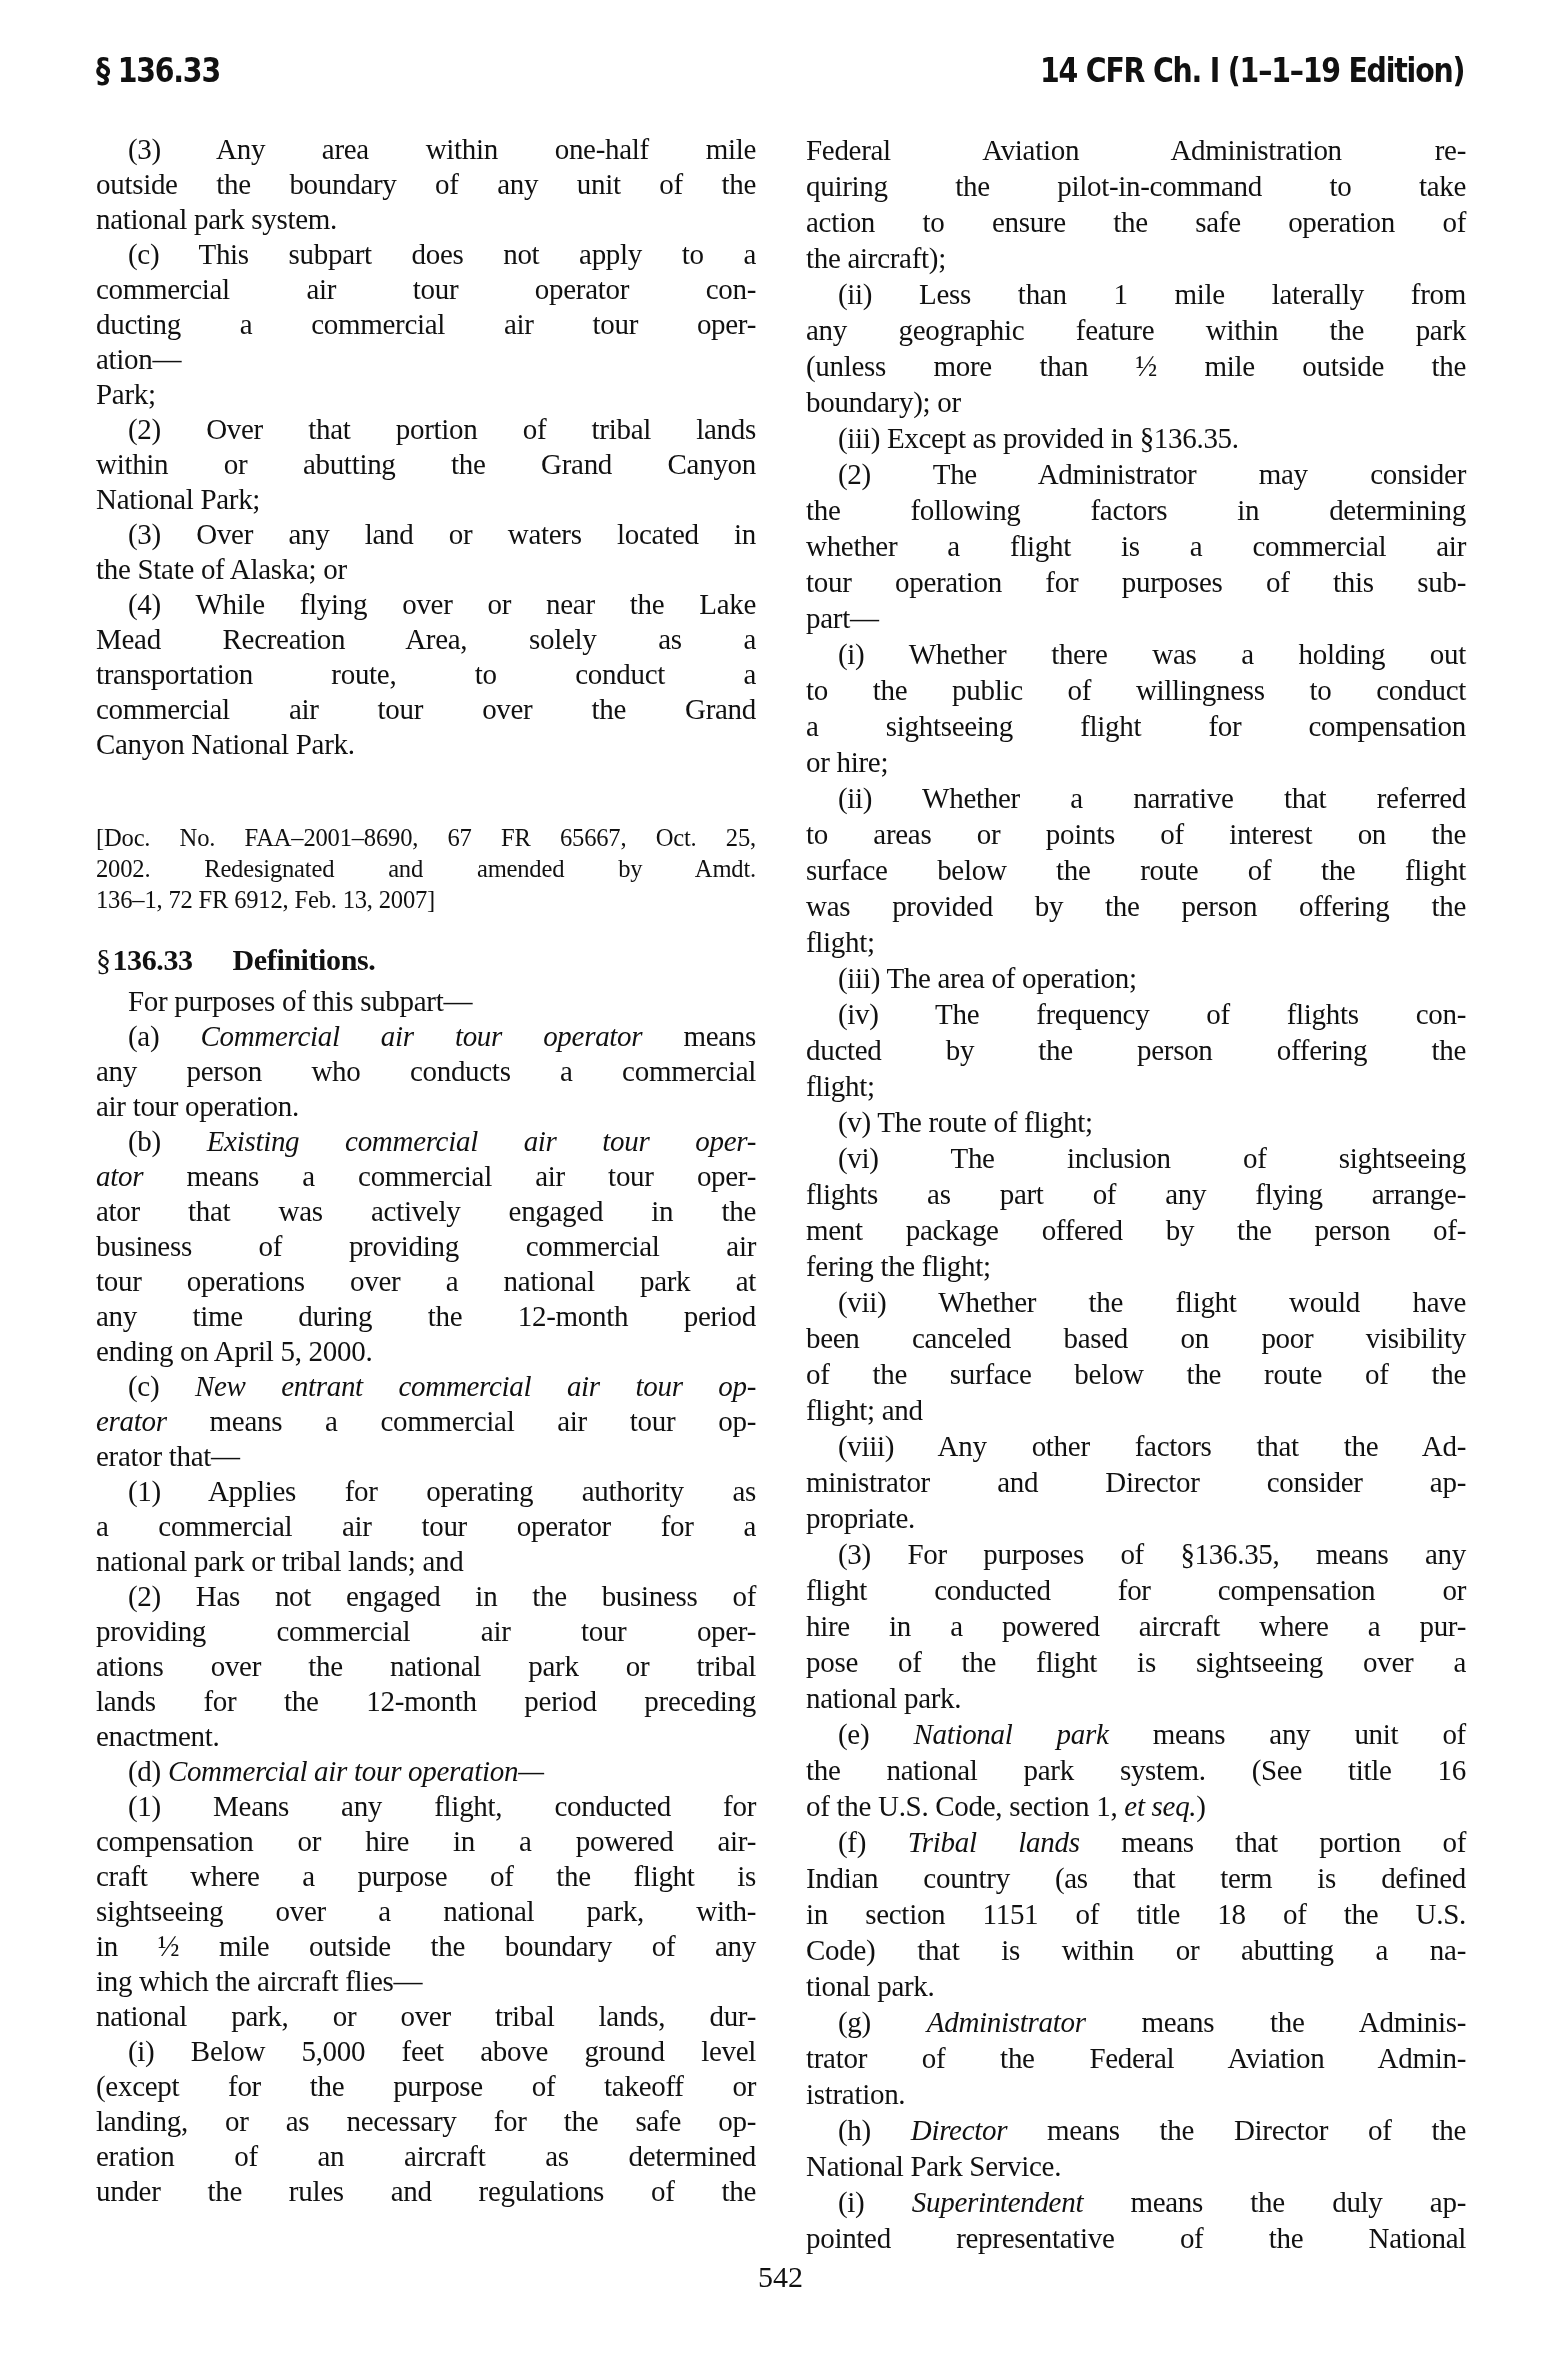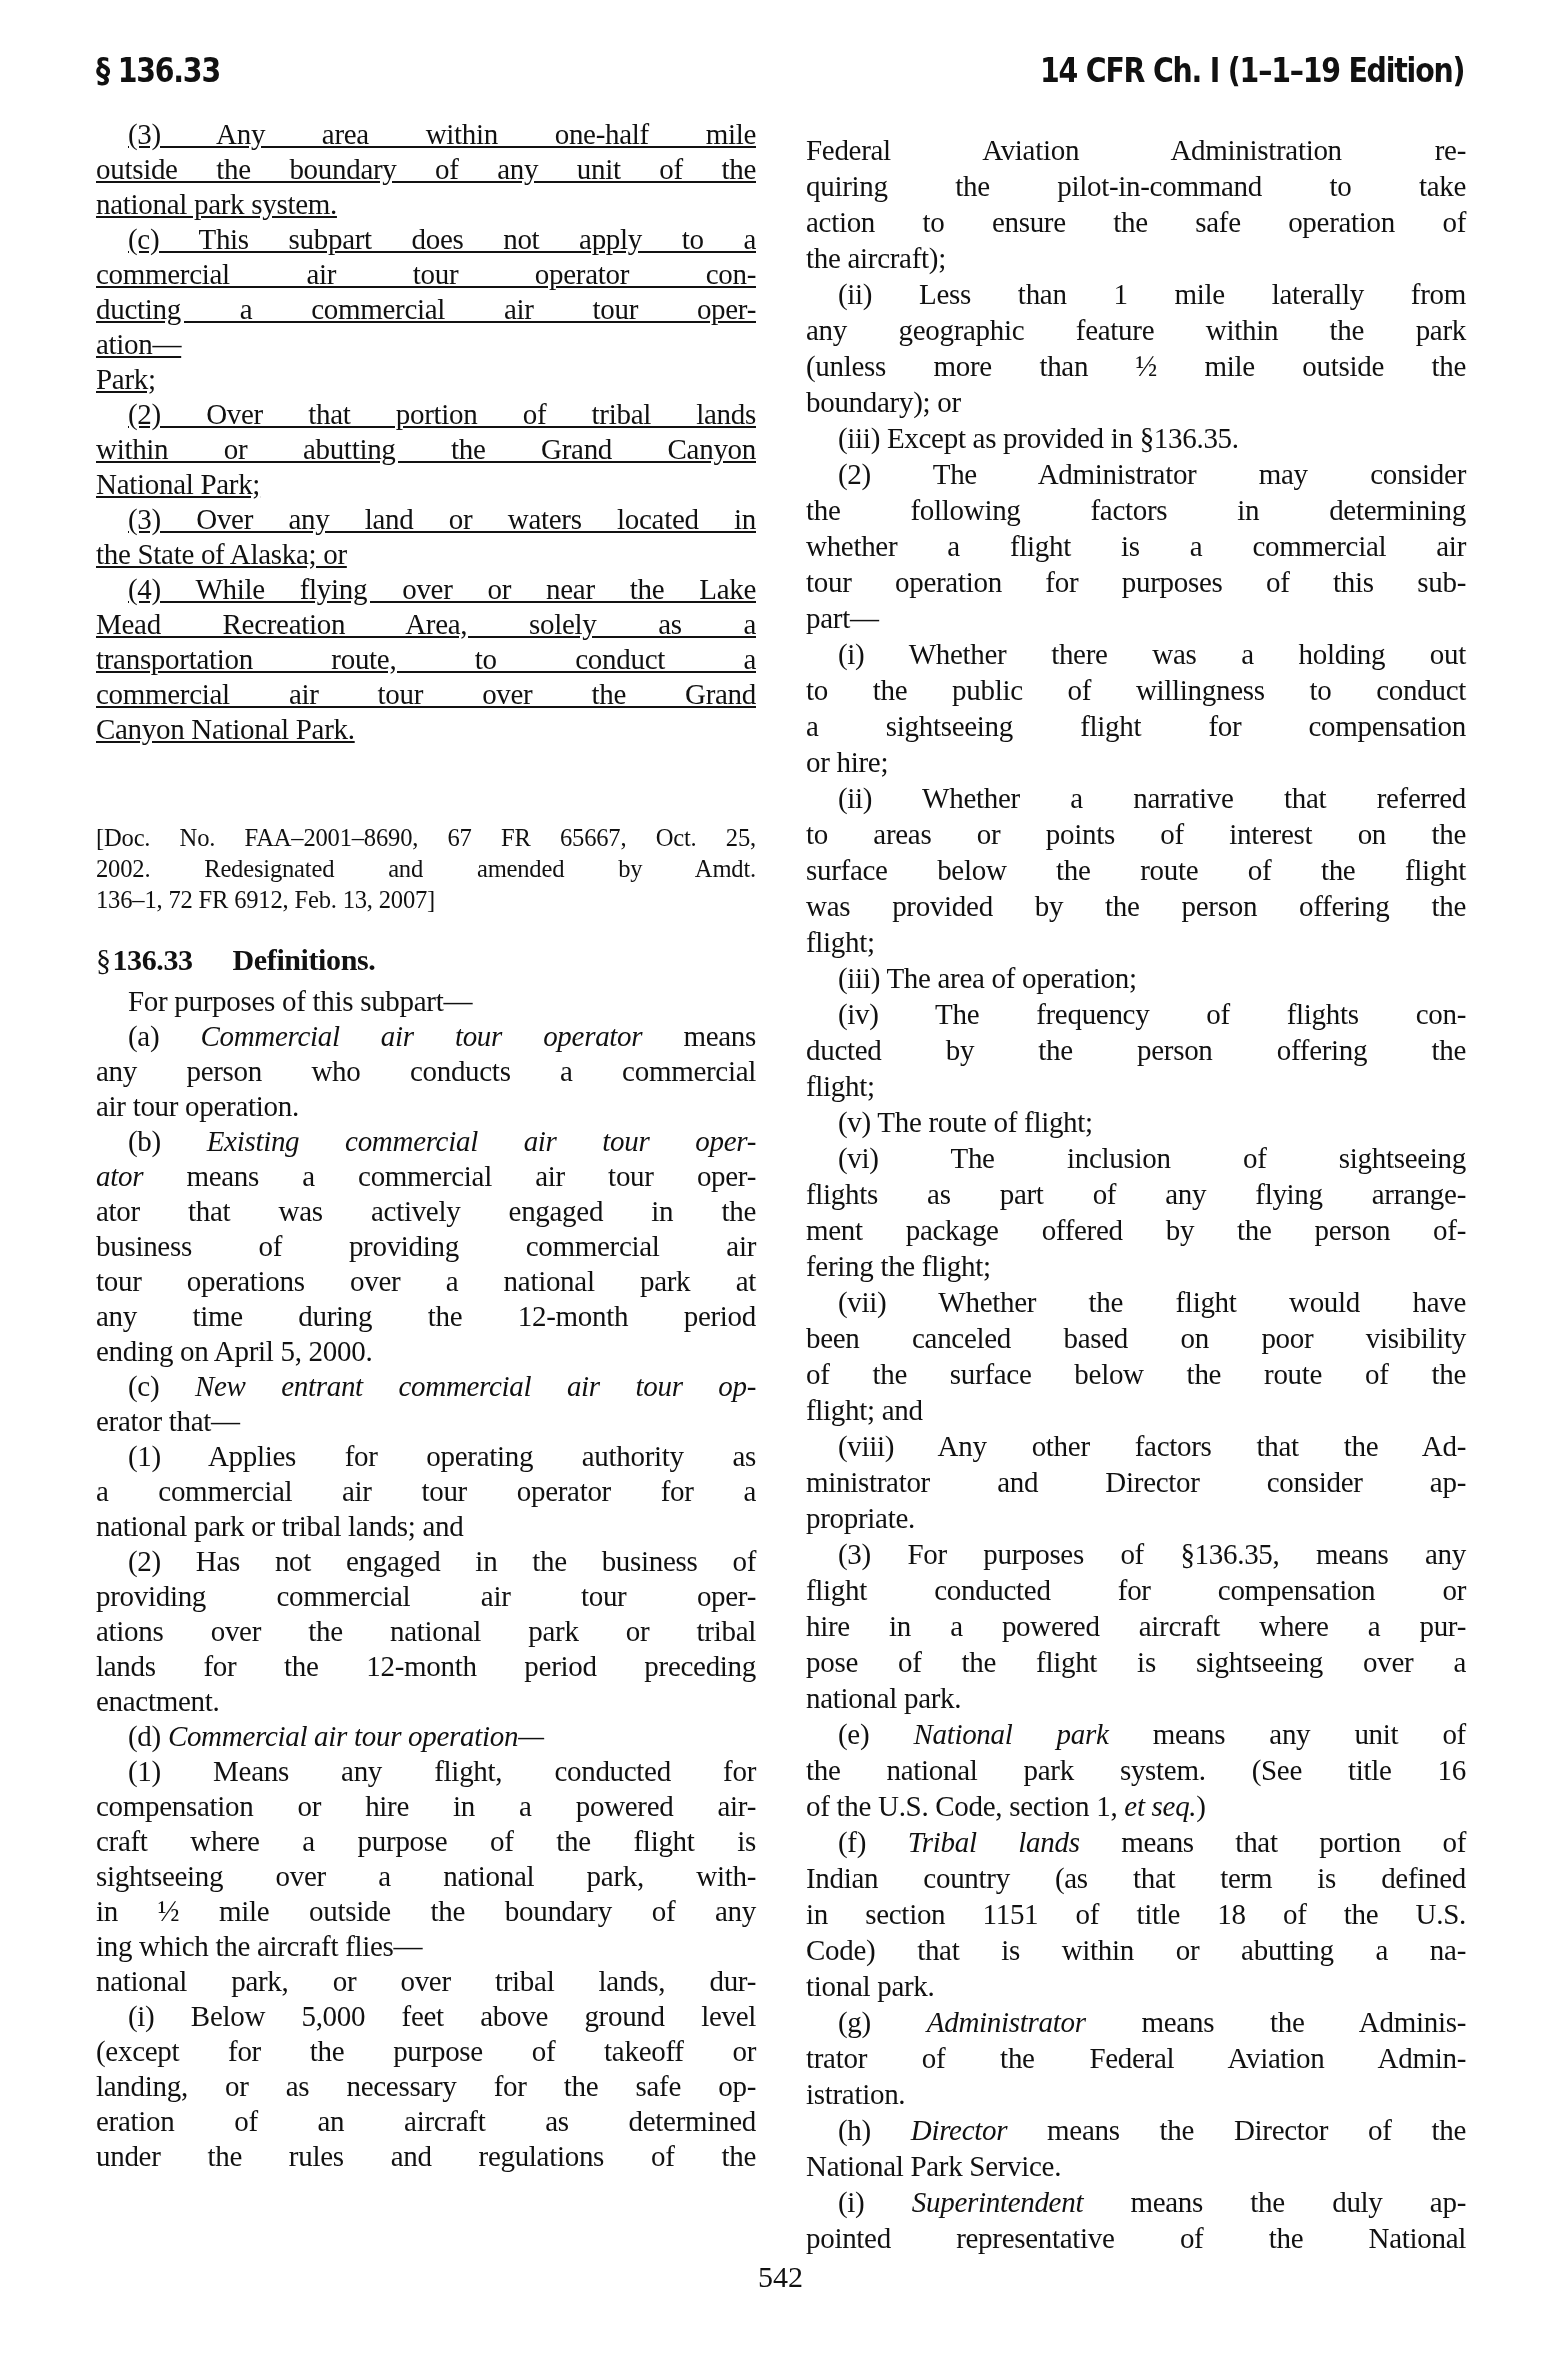--- a/index.html
+++ b/index.html
@@ -38,21 +38,21 @@
     position: absolute; left: 0; width: 1561px; top: 2260px; text-align: center;
     font-family: Liberation Serif, serif; font-size: 30px;
   }
 </style>
 </head>
 <body>
 
 <div class="running-head head-left">§ 136.33</div>
 <div class="running-head head-right">14 CFR Ch. I (1–1–19 Edition)</div>
 
-<div class="col col-left" id="left-top" style="left:96px; top:117px;text-decoration:underline;">
+<div class="col col-left" id="left-top" style="left:96px; top:132px;">
     <span class="line indent">(3) Any area within one-half mile</span>
     <span class="line">outside the boundary of any unit of the</span>
     <span class="line last">national park system.</span>
     <span class="line indent">(c) This subpart does not apply to a</span>
     <span class="line">commercial air tour operator con-</span>
     <span class="line">ducting a commercial air tour oper-</span>
     <span class="line last">ation—</span>
     <span class="line last">Park;</span>
     <span class="line indent">(2) Over that portion of tribal lands</span>
     <span class="line">within or abutting the Grand Canyon</span>
@@ -82,20 +82,21 @@
     <span class="line">any person who conducts a commercial</span>
     <span class="line last">air tour operation.</span>
     <span class="line indent"><span>(b) </span><em>Existing commercial air tour oper-</em></span>
     <span class="line"><em>ator</em><span> means a commercial air tour oper-</span></span>
     <span class="line">ator that was actively engaged in the</span>
     <span class="line">business of providing commercial air</span>
     <span class="line">tour operations over a national park at</span>
     <span class="line">any time during the 12-month period</span>
     <span class="line last">ending on April 5, 2000.</span>
     <span class="line indent"><span>(c) </span><em>New entrant commercial air tour op-</em></span>
+    <span class="line"><em>erator</em><span> means a commercial air tour op-</span></span>
     <span class="line last">erator that—</span>
     <span class="line indent">(1) Applies for operating authority as</span>
     <span class="line">a commercial air tour operator for a</span>
     <span class="line last">national park or tribal lands; and</span>
     <span class="line indent">(2) Has not engaged in the business of</span>
     <span class="line">providing commercial air tour oper-</span>
     <span class="line">ations over the national park or tribal</span>
     <span class="line">lands for the 12-month period preceding</span>
     <span class="line last">enactment.</span>
     <span class="line indent last"><span>(d) </span><em>Commercial air tour operation—</em></span>

